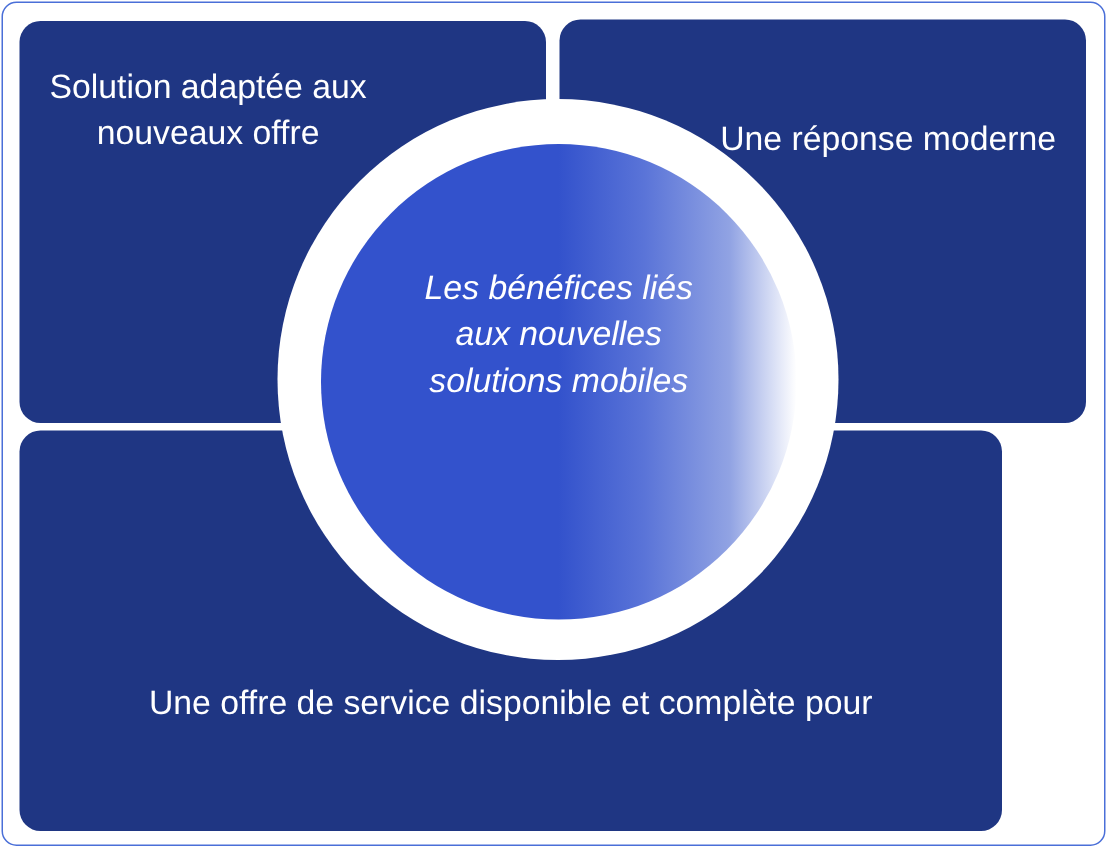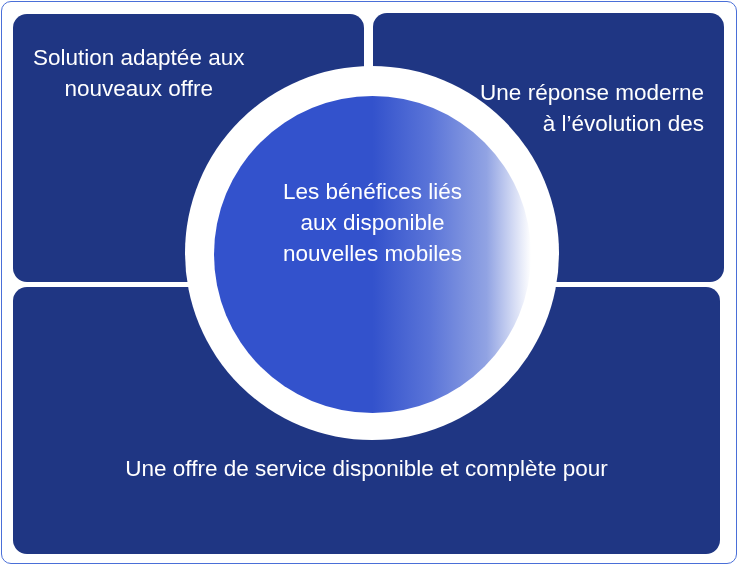--- a/index.html
+++ b/index.html
@@ -1,57 +1,56 @@
 <!DOCTYPE html>
 <html><head>
   <meta charset="utf-8">
   <style>
     html, body { margin: 0; padding: 0; background: #ffffff; }
     body { width: 740px; height: 567px; position: relative; overflow: hidden; font-family: "Liberation Sans", sans-serif; }
     .frame { position: absolute; left: 1px; top: 1px; width: 736px; height: 563px; border: 1px solid #4a6fd8; border-radius: 10px; box-sizing: border-box; background: #ffffff; }
     .panel { position: absolute; background: #1f3683; border-radius: 14px; color: #ffffff; box-sizing: border-box; }
     .p-tl { left: 13px; top: 14px; width: 351px; height: 268px; }
     .p-tr { left: 373px; top: 13px; width: 351px; height: 269px; }
-    .p-b { left: 13px; top: 287px; width: 707px; height: 267px; }
+    .p-b { left: 13px; top: 287px; width: 655px; height: 267px; }
     .panel-text { position: absolute; font-size: 22.5px; line-height: 31px; color: #ffffff; }
     .p-tl .panel-text { left: 20px; top: 28px; text-align: center; }
     .p-tr .panel-text { right: 20px; top: 48px; text-align: right; margin-top: 16px; }
     .p-b .panel-text { left: 0; right: 0; top: 166px; text-align: center; }
     .ring { position: absolute; left: 185px; top: 66px; width: 374px; height: 374px; border-radius: 50%; background: #ffffff; }
     .core { position: absolute; left: 214px; top: 96px; width: 317px; height: 317px; border-radius: 50%;
             background: linear-gradient(to right, #3352cc 0%, #3352cc 50%, #5a74d8 68%, #91a3e3 86%, #ffffff 100%);
-            display: flex; align-items: center; justify-content: center; }
+            display: flex; align-items: center; justify-content: center; font-style: italic; }
     .core-text { color: #ffffff; font-size: 22.5px; line-height: 31px; text-align: center; margin-top: -64px; }
     .line { display: block; white-space: nowrap; }
   </style>
 </head>
 <body>
 
 <div class="frame"></div>
 
 <div class="panel p-tl">
   <div class="panel-text">
     <span class="line">Solution adaptée aux</span>
     <span class="line">nouveaux offre</span>
   </div>
 </div>
 
 <div class="panel p-tr">
   <div class="panel-text">
     <span class="line">Une réponse moderne</span>
-    <span class="line">à l’évolution des</span>
   </div>
 </div>
 
 <div class="panel p-b">
   <div class="panel-text">
     <span class="line">Une offre de service disponible et complète pour</span>
   </div>
 </div>
 
 <div class="ring"></div>
 <div class="core">
   <div class="core-text">
     <span class="line">Les bénéfices liés</span>
-    <span class="line">aux disponible</span>
-    <span class="line">nouvelles mobiles</span>
+    <span class="line">aux nouvelles</span>
+    <span class="line">solutions mobiles</span>
   </div>
 </div>
 
 </body></html>

